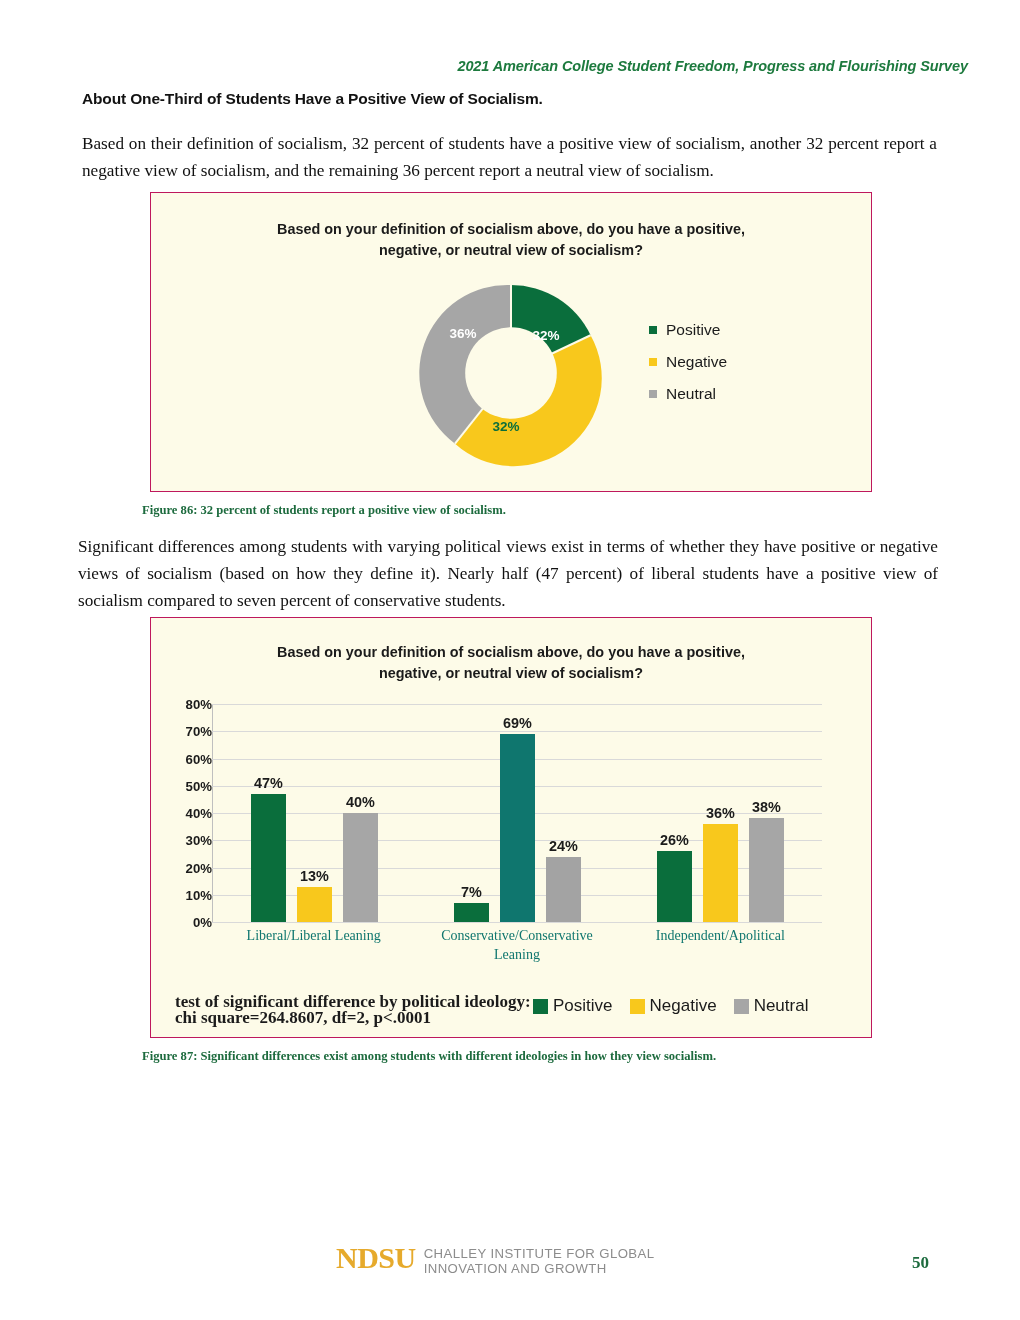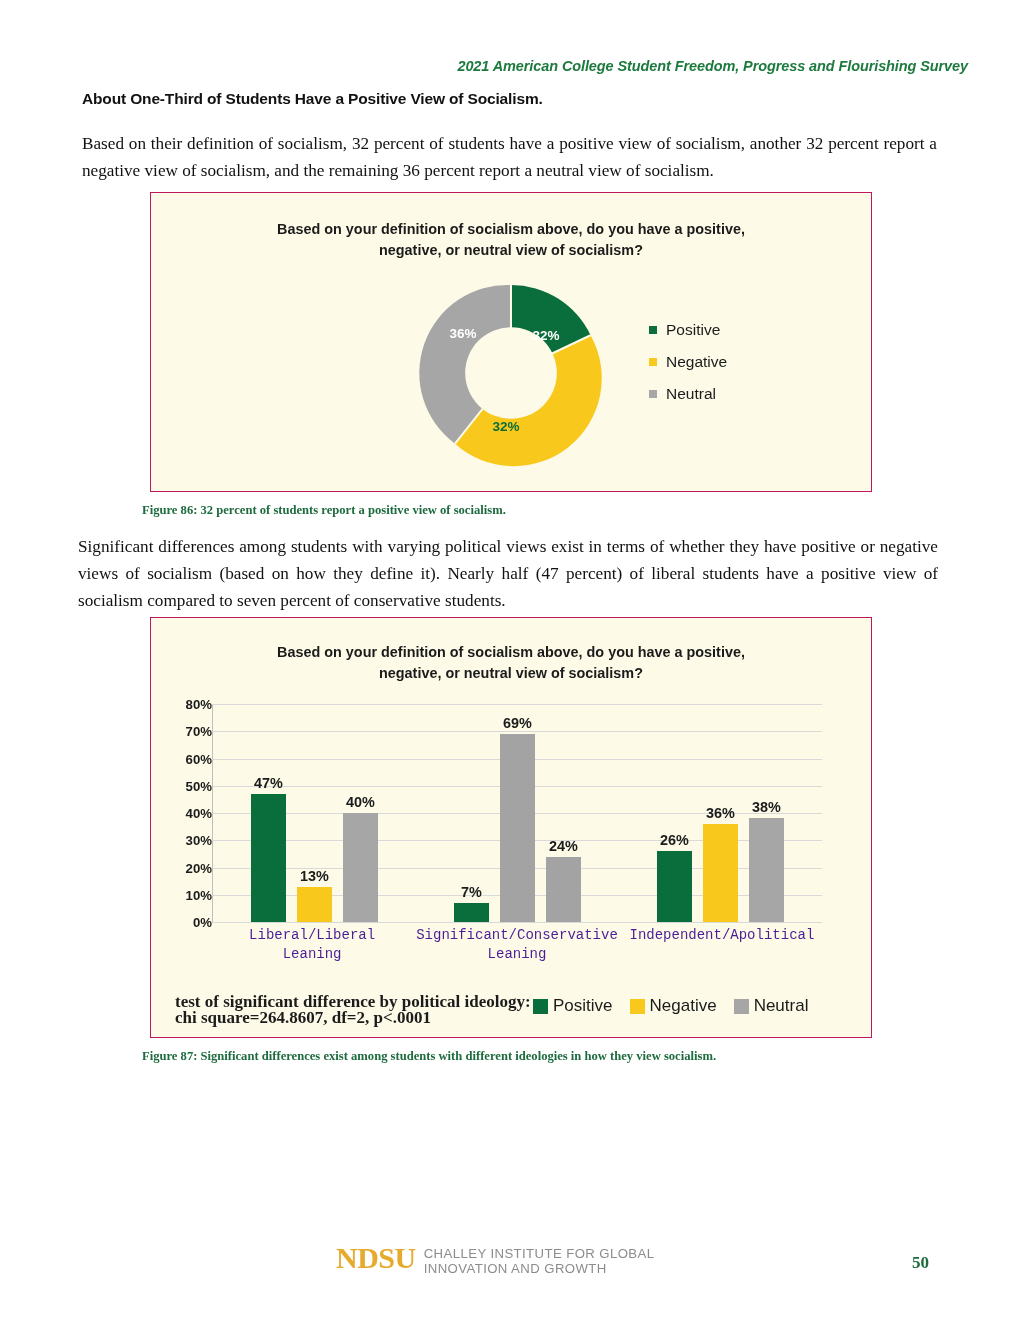--- a/index.html
+++ b/index.html
@@ -187,24 +187,24 @@
   .xlabels {
     position: absolute;
     left: 61px;
     top: 308px;
     width: 610px;
     display: flex;
   }
   .xlabel {
     flex: 1 1 0;
     text-align: center;
-    font-family: Liberation Mono, monospace;
+    font-family: Liberation Serif, serif;
     font-size: 14px;
     line-height: 19px;
-    color: #4c1d95;
+    color: #0f766e;
     padding: 0 4px;
     box-sizing: border-box;
   }
 
   .footnote {
     position: absolute;
     left: 24px;
     top: 376px;
     font-family: Liberation Serif, serif;
     font-weight: bold;
@@ -358,21 +358,21 @@
             <span class="vlabel">13%</span>
           </div>
         <div class="bar" style="height:50%;background:#a6a6a6">
             <span class="vlabel">40%</span>
           </div>
       </div>
       <div class="bgroup">
         <div class="bar" style="height:8.75%;background:#0a6e3c">
             <span class="vlabel">7%</span>
           </div>
-        <div class="bar" style="height:86.25%;background:#a3a3a3">
+        <div class="bar" style="height:86.25%;background:#0f766e">
             <span class="vlabel">69%</span>
           </div>
         <div class="bar" style="height:30%;background:#a3a3a3">
             <span class="vlabel">24%</span>
           </div>
       </div>
       <div class="bgroup">
         <div class="bar" style="height:32.5%;background:#0a6e3c">
             <span class="vlabel">26%</span>
           </div>
@@ -381,21 +381,21 @@
           </div>
         <div class="bar" style="height:47.5%;background:#a6a6a6">
             <span class="vlabel">38%</span>
           </div>
       </div>
     </div>
   </div>
 
   <div class="xlabels">
     <div class="xlabel">Liberal/Liberal Leaning</div>
-    <div class="xlabel">Significant/Conservative Leaning</div>
+    <div class="xlabel">Conservative/Conservative Leaning</div>
     <div class="xlabel">Independent/Apolitical</div>
   </div>
 
   <div class="footnote">test of significant difference by political ideology:
 chi square=264.8607, df=2, p&lt;.0001</div>
 
   <div class="bar-legend">
     <div class="leg-row">
       <span class="leg-swatch" style="background:#0a6e3c"></span>
       <span>Positive</span>

